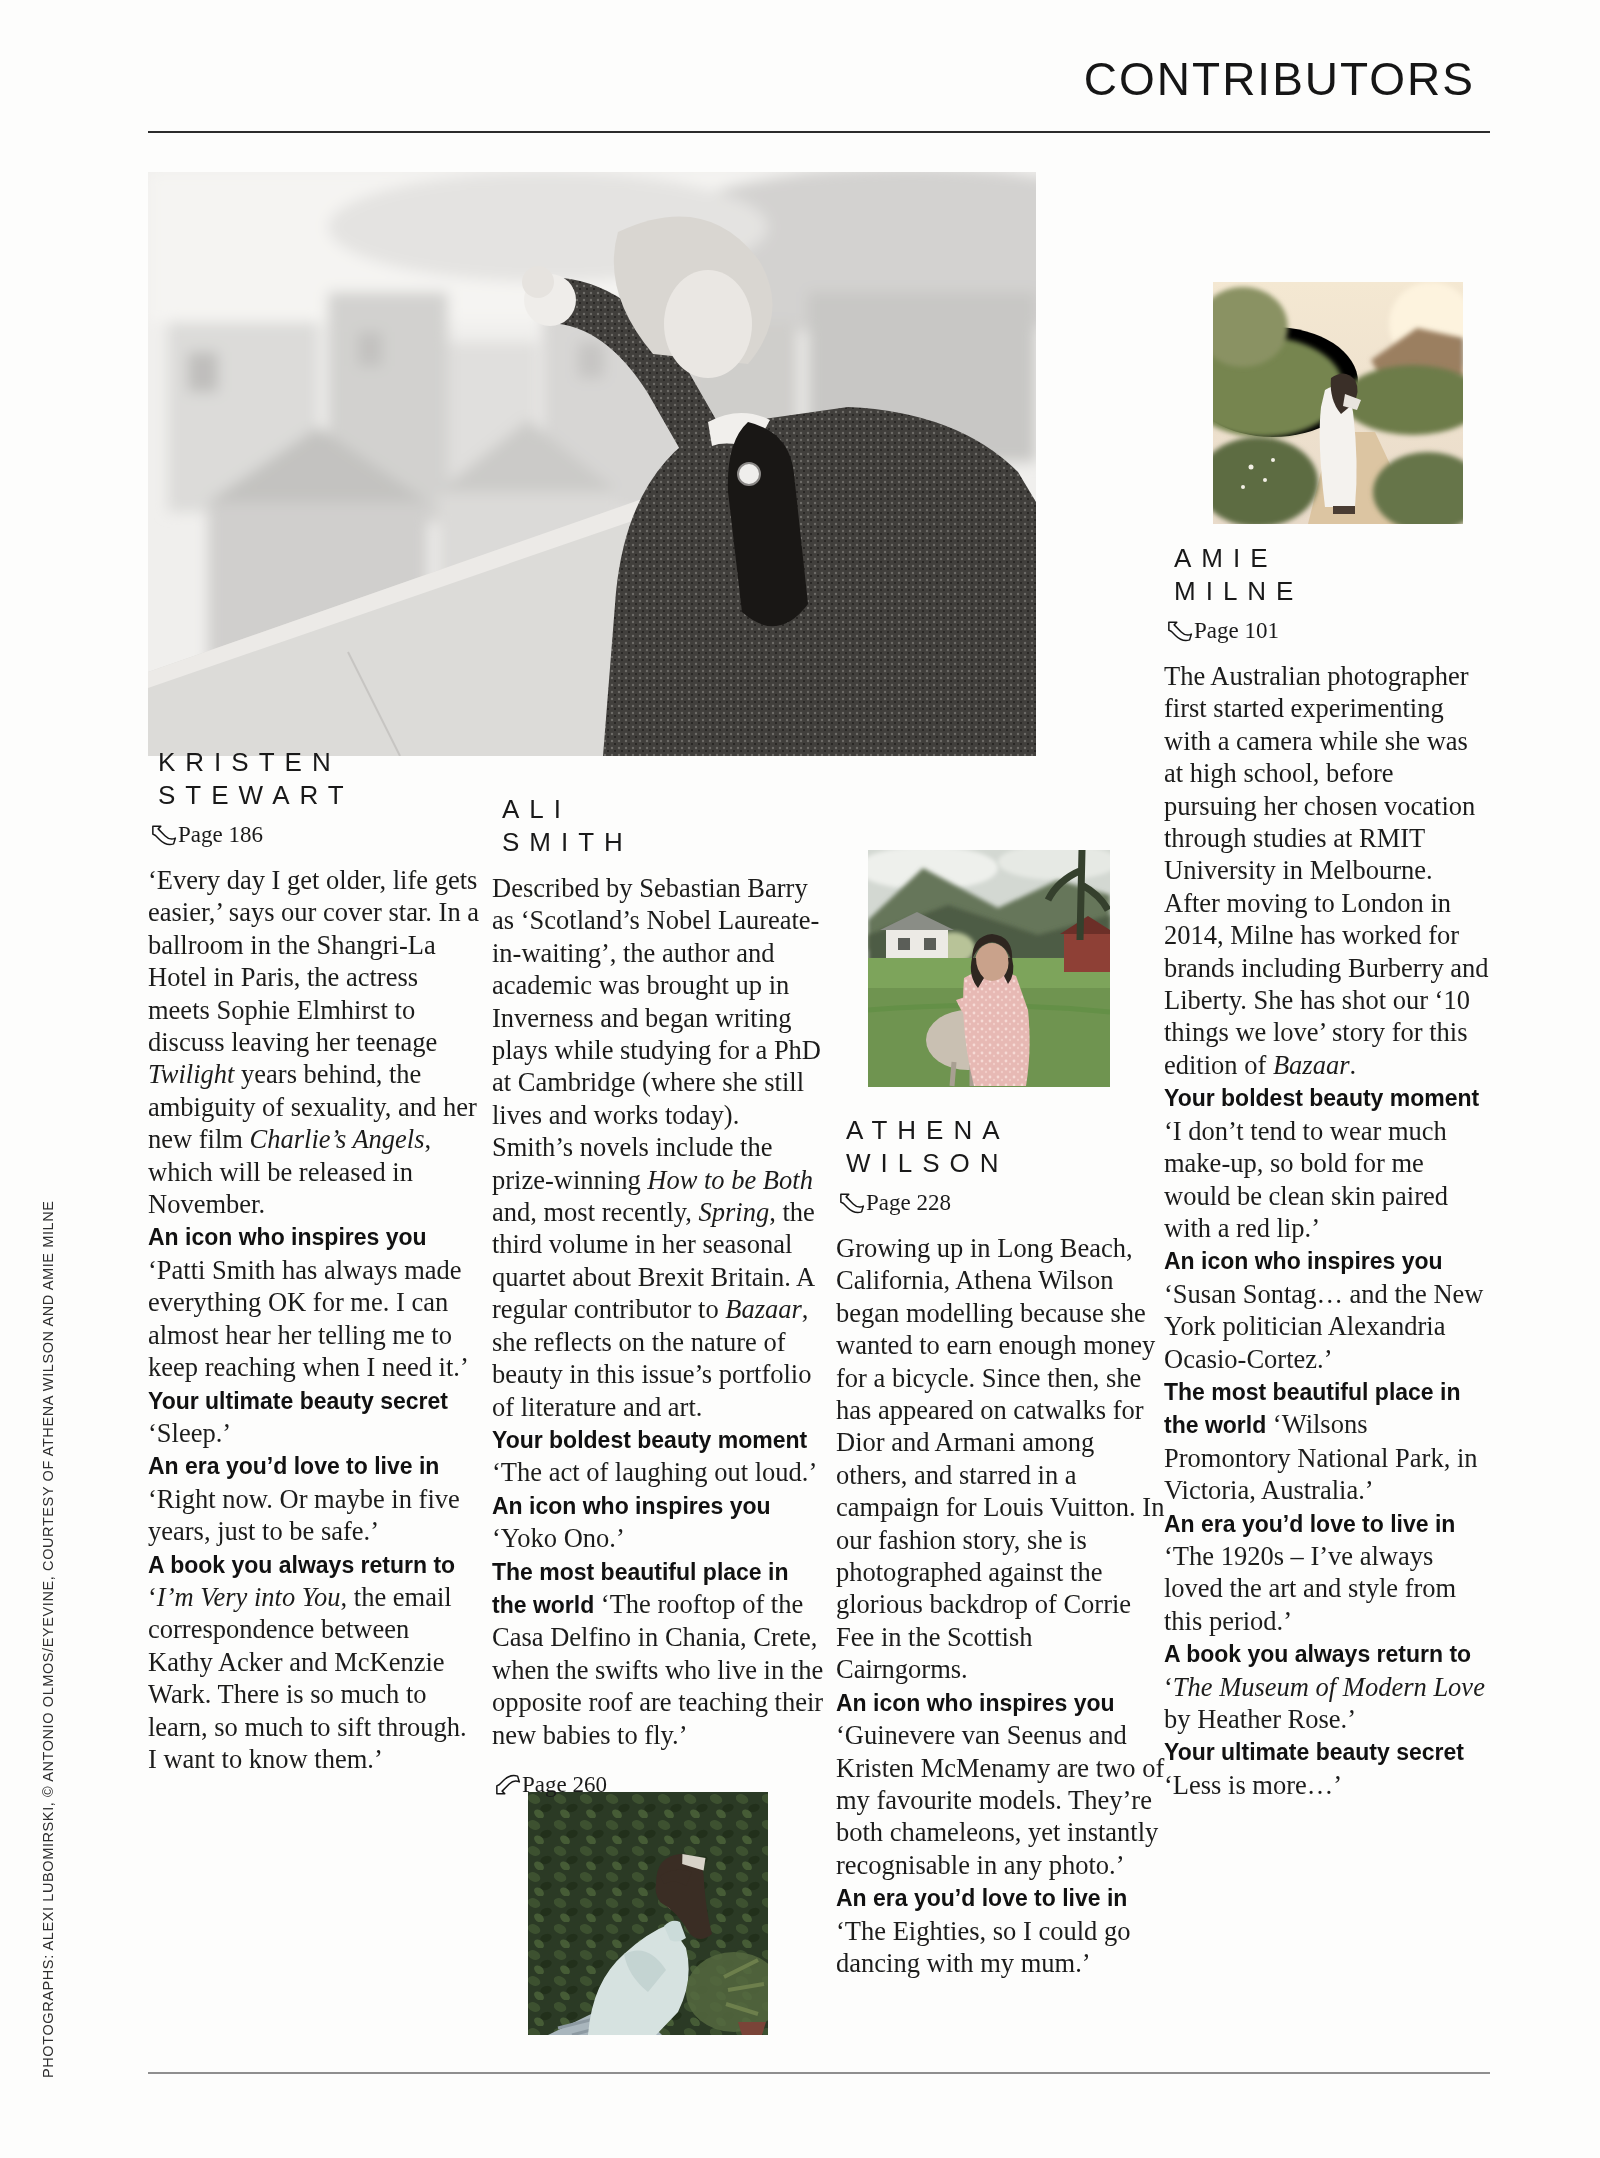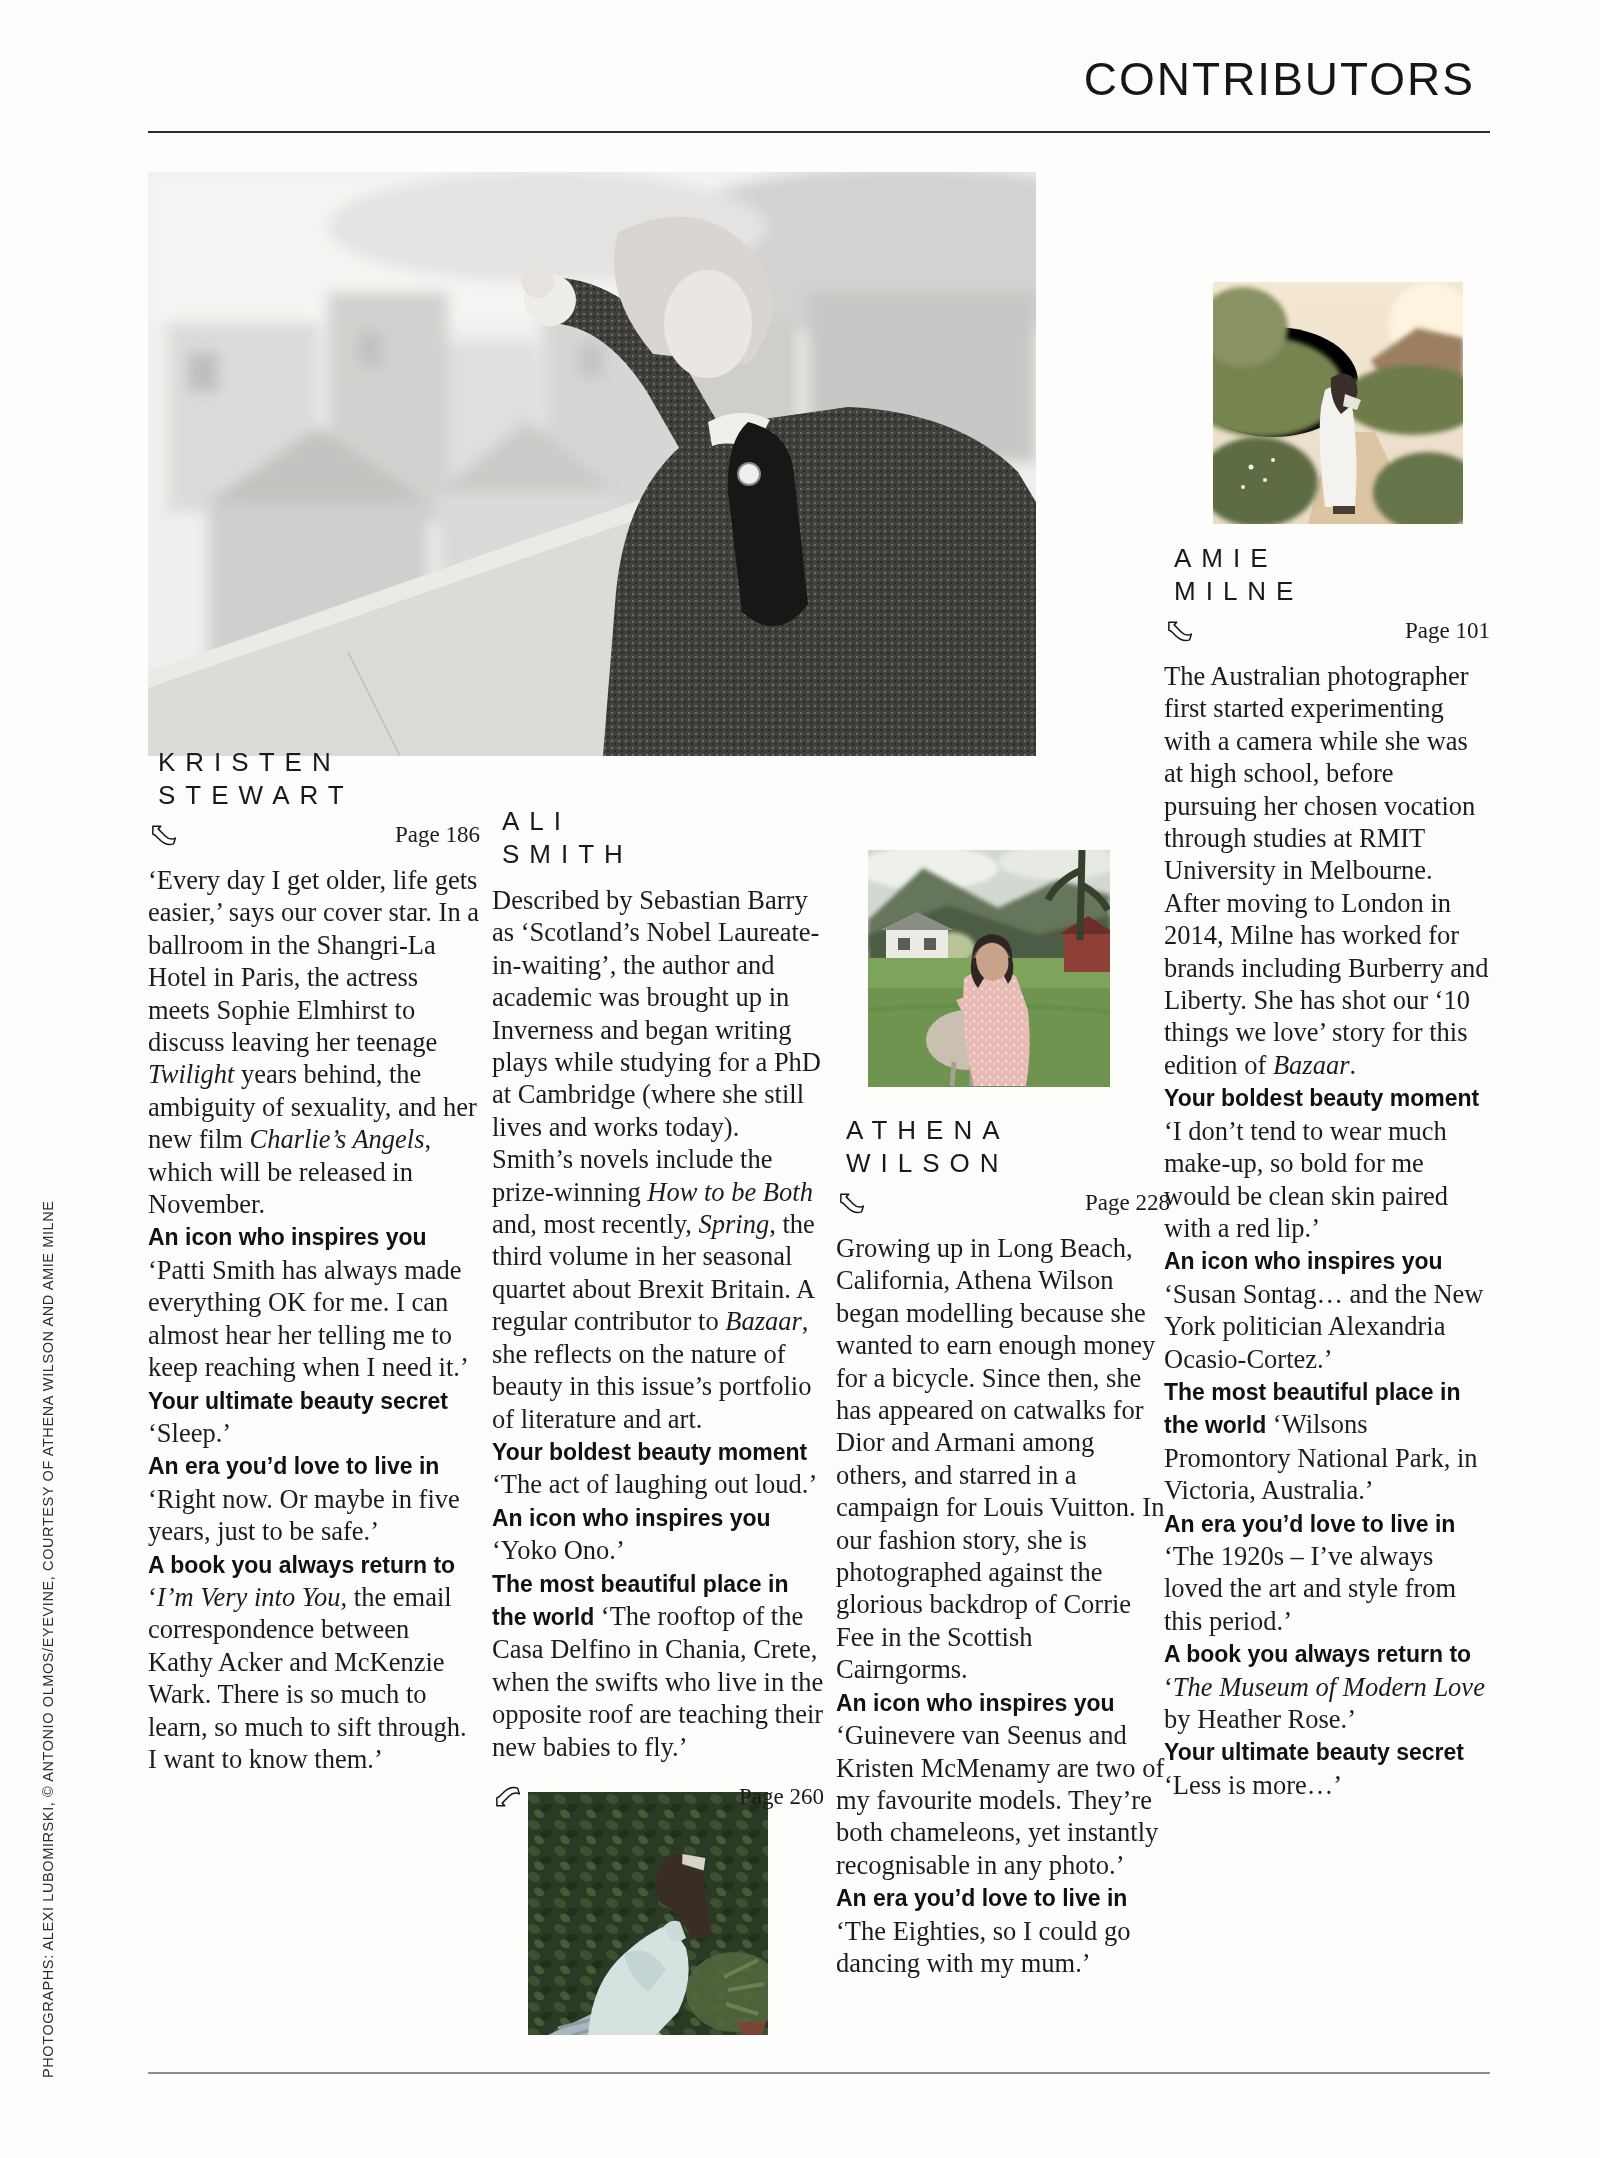--- a/index.html
+++ b/index.html
@@ -21,29 +21,29 @@
 
   .photo { position:absolute; overflow:hidden; background:#eee; }
   .photo svg { display:block; width:100%; height:100%; }
   .photo-kristen { left:148px; top:172px;  width:888px; height:584px; }
   .photo-amie    { left:1213px; top:282px; width:250px; height:242px; }
   .photo-athena  { left:868px; top:850px;  width:242px; height:237px; }
   .photo-ali     { left:528px; top:1792px; width:240px; height:243px; }
 
   .col { position:absolute; }
   .col-kristen { left:148px;  top:746px;  width:332px; }
-  .col-ali     { left:492px;  top:793px;  width:332px;margin-top:12px; }
+  .col-ali     { left:492px;  top:793px;  width:332px; }
   .col-athena  { left:836px;  top:1114px; width:334px; }
   .col-amie    { left:1164px; top:542px;  width:326px; }
 
   .name { font-family:"Liberation Sans", sans-serif;
           font-size:26px; line-height:33px; letter-spacing:10px; color:#191919; }
   .name-line { padding-left:10px; }
 
-  .pageref { display:flex; align-items:center; justify-content:space-between; gap:8px;
+  .pageref { display:flex; align-items:center; justify-content:flex-start; gap:0;
              margin-top:7px; height:32px; }
   .pageref .pagenum { font-family:"Liberation Serif", serif; font-size:23px; color:#1a1a1a; }
   .arrow svg { display:block; }
   .arrow-flip svg { transform:scaleY(-1); }
 
   .bio { margin-top:13px; font-size:26.5px; line-height:32.4px; color:#1c1c1b; }
   .bio p { margin:0; }
   .bio .lbl { font-family:"Liberation Sans", sans-serif; font-weight:700;
               font-size:23px; color:#111; }
   .bio .ital { font-style:italic; }

